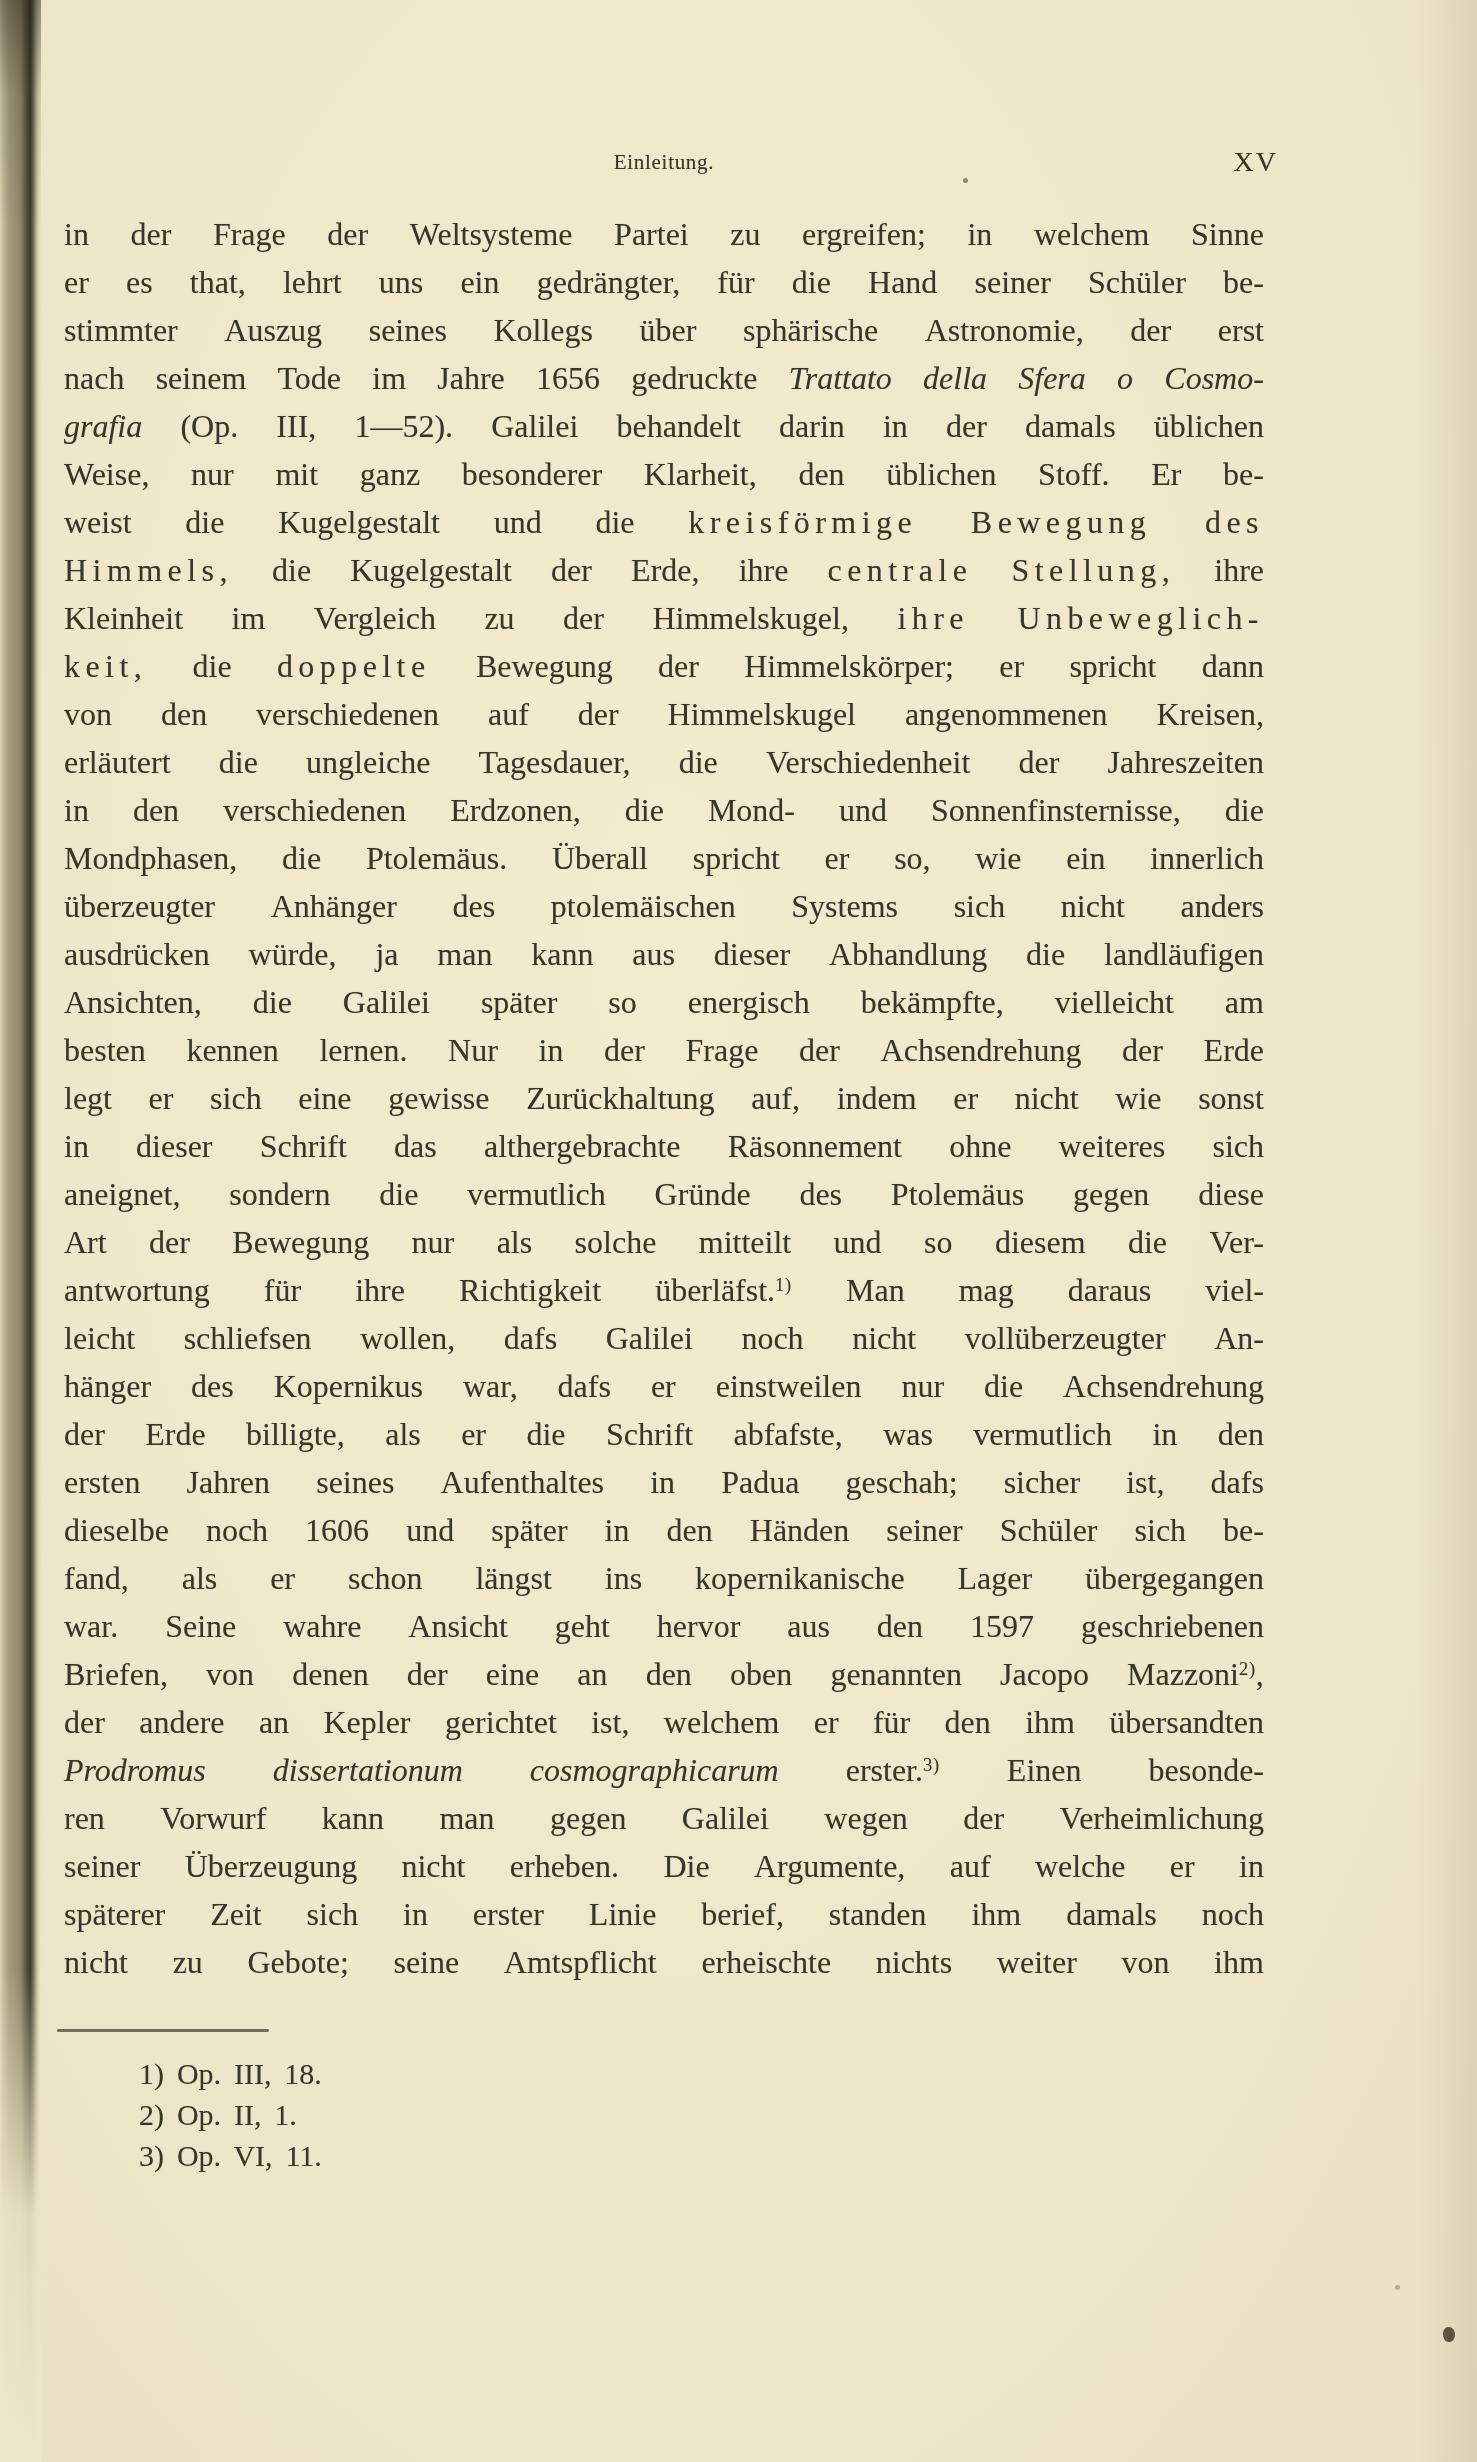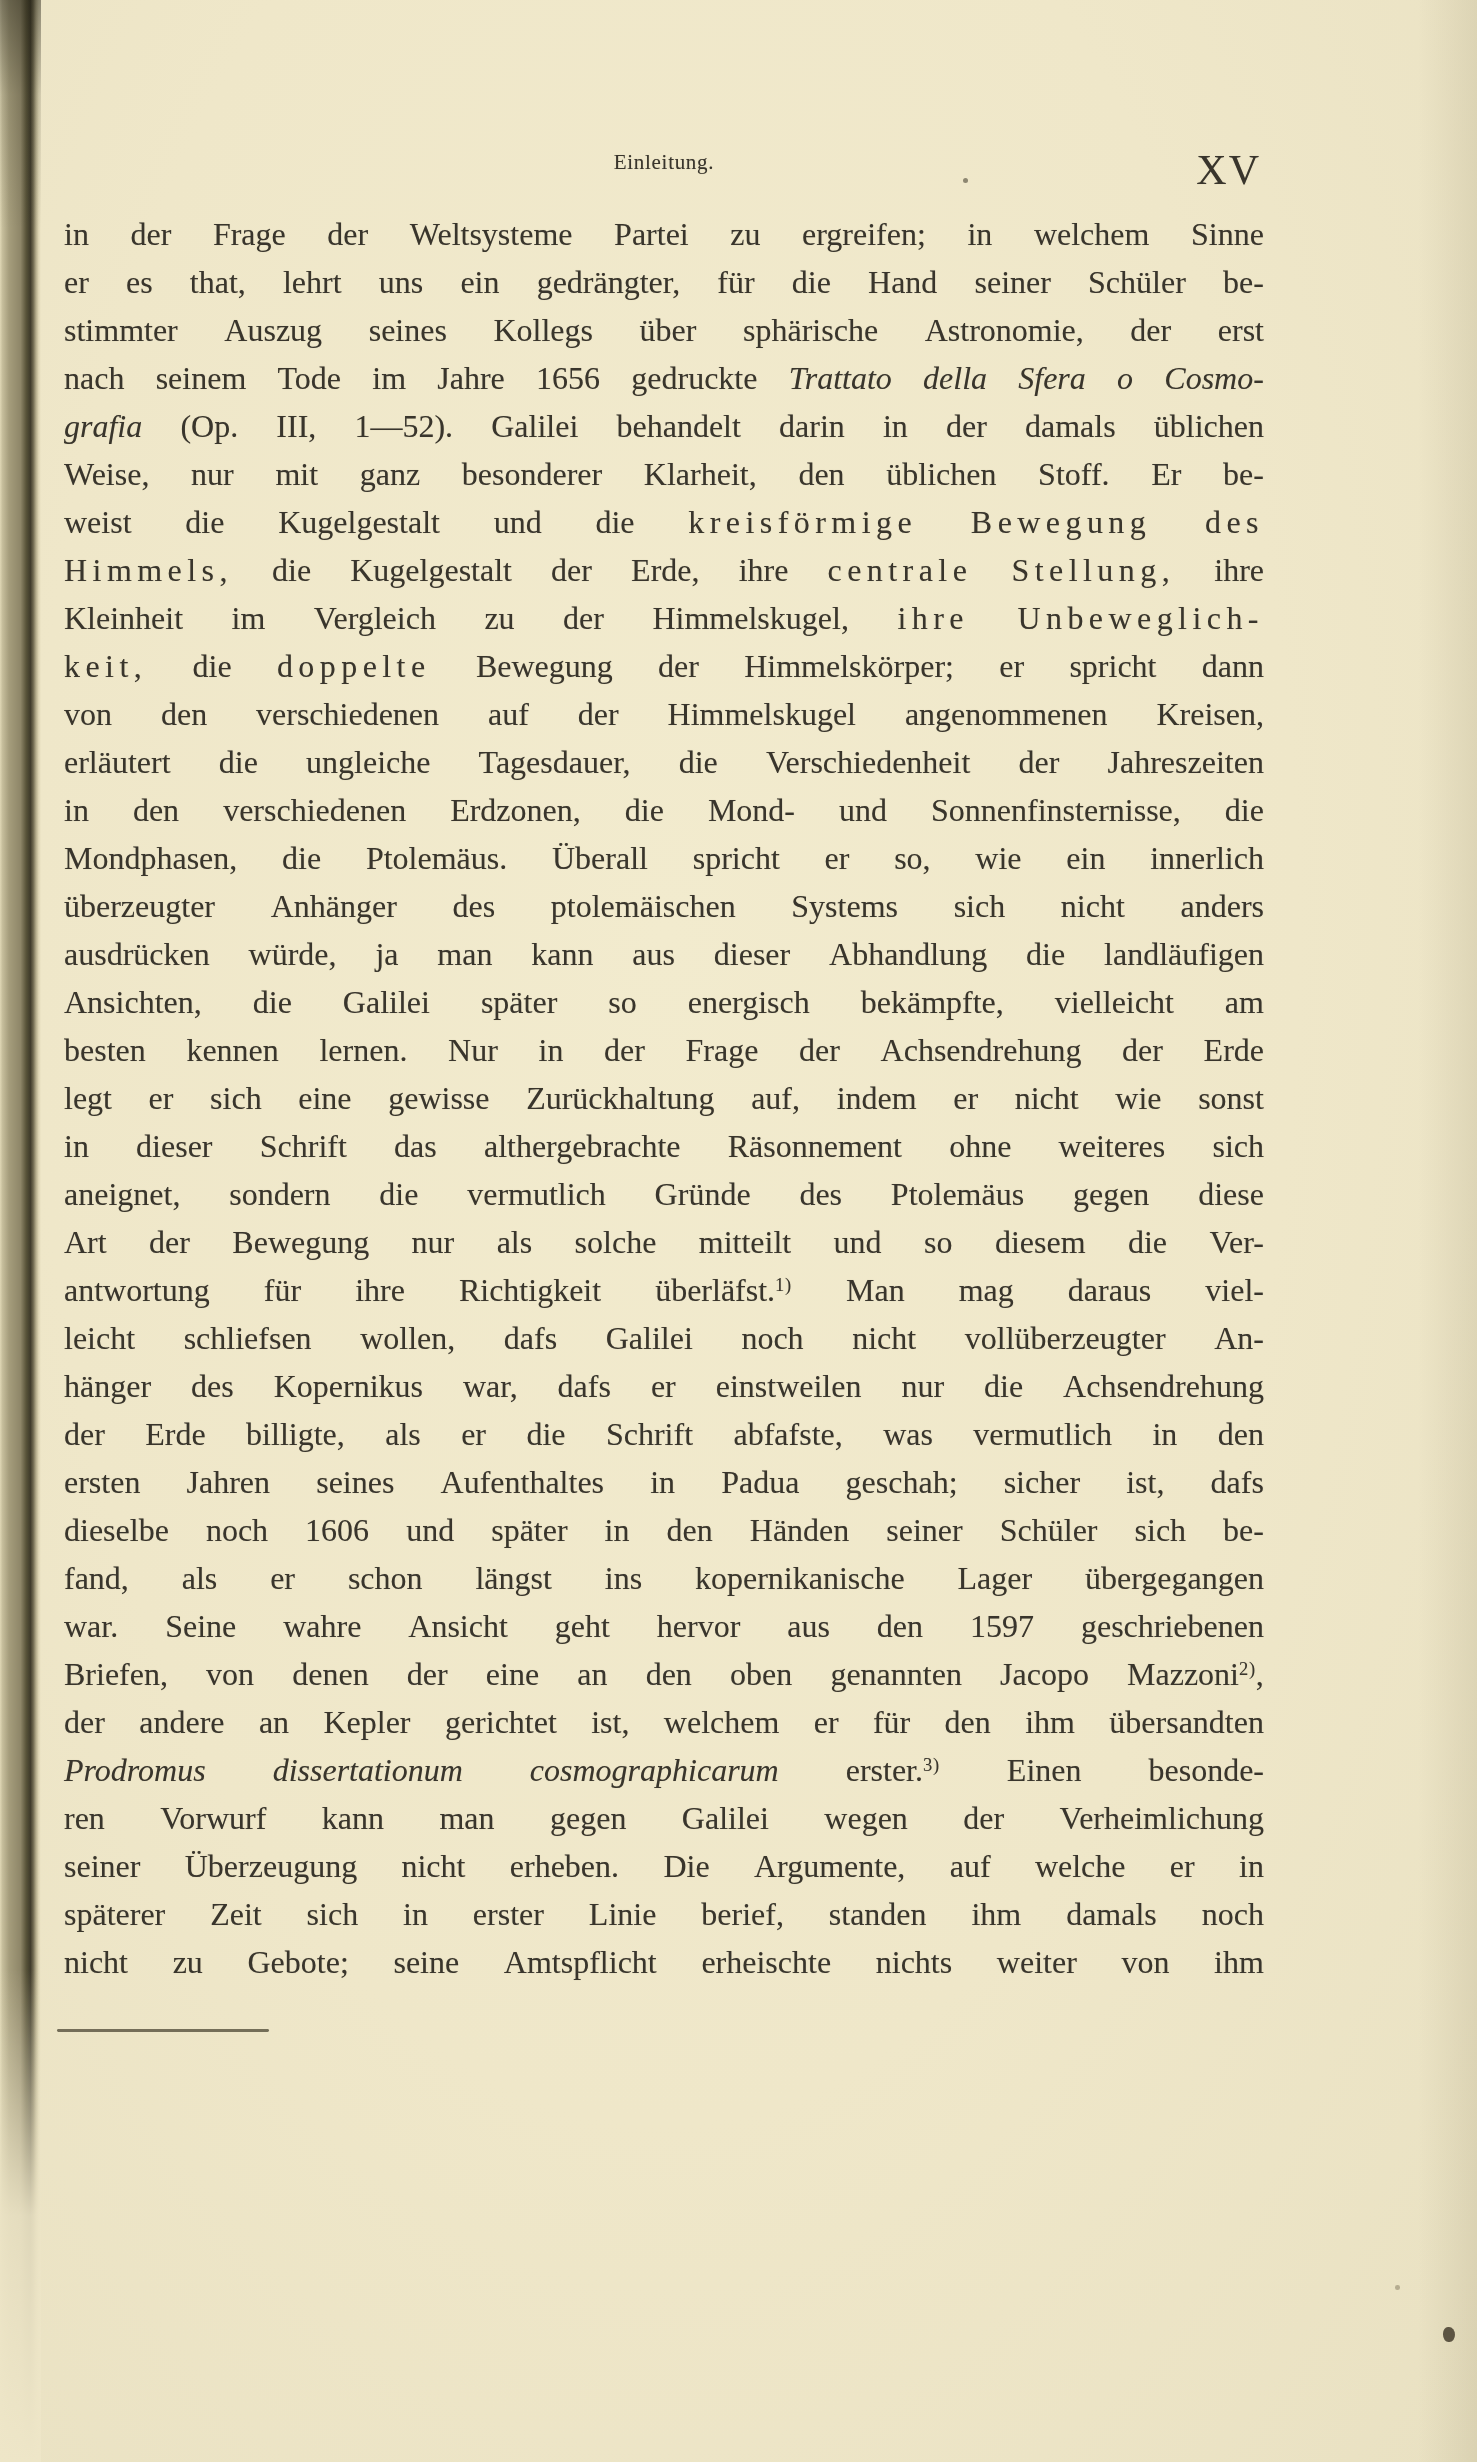--- a/index.html
+++ b/index.html
@@ -24,22 +24,22 @@
       linear-gradient(to bottom, rgba(236,228,198,0) 80%, rgba(236,228,198,.92) 90%, #eee6c8 100%),
       linear-gradient(to bottom, rgba(28,26,16,.45) 0px, rgba(28,26,16,.12) 95px, rgba(28,26,16,0) 230px),
       linear-gradient(to right, #e0d8b6 0%, #c6be9c 6%, #a59d7c 22%, #8e8668 50%, #585339 64%, #3e3a2a 74%, #6e684f 81%, #b5ad8c 88%, #ddd5b3 94%, var(--paper) 100%);
   }
   .running-head{
     position:absolute;top:150px;left:64px;width:1200px;
     text-align:center;font-size:21px;letter-spacing:0.7px;
     text-shadow:0 0 0.7px rgba(57,53,44,.35);
   }
   .page-number{
-    position:absolute;top:146px;right:216px;
-    font-size:42px;letter-spacing:2px;
+    position:absolute;top:146px;right:199px;
+    font-size:28px;letter-spacing:2px;
     text-shadow:0 0 0.7px rgba(57,53,44,.35);
   }
   .body-text{
     position:absolute;left:64px;top:216px;width:1200px;
     font-size:32px;
     text-shadow:0 0 0.7px rgba(57,53,44,.30);
   }
   .line{
     display:flex;justify-content:space-between;align-items:baseline;
     height:48px;white-space:nowrap;
@@ -511,18 +511,23 @@
         <span class="word"><span class="n">erheischte</span></span>
         <span class="word"><span class="n">nichts</span></span>
         <span class="word"><span class="n">weiter</span></span>
         <span class="word"><span class="n">von</span></span>
         <span class="word"><span class="n">ihm</span></span>
       </div>
     </div>
 
   <div class="footnote-rule"></div>
 
+  <div class="footnotes" id="footnotes">
+      <div>1) Op. III, 18.</div>
+      <div>2) Op. II, 1.</div>
+      <div>3) Op. VI, 11.</div>
+    </div>
 
   <div class="speck speck-1"></div>
   <div class="speck speck-2"></div>
   <div class="speck speck-3"></div>
 </div>
 
 
 </body></html>

